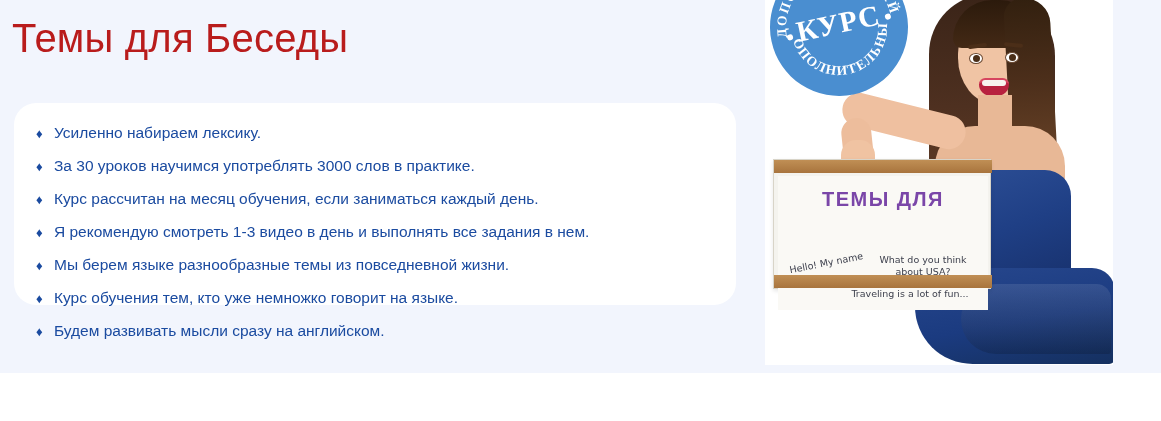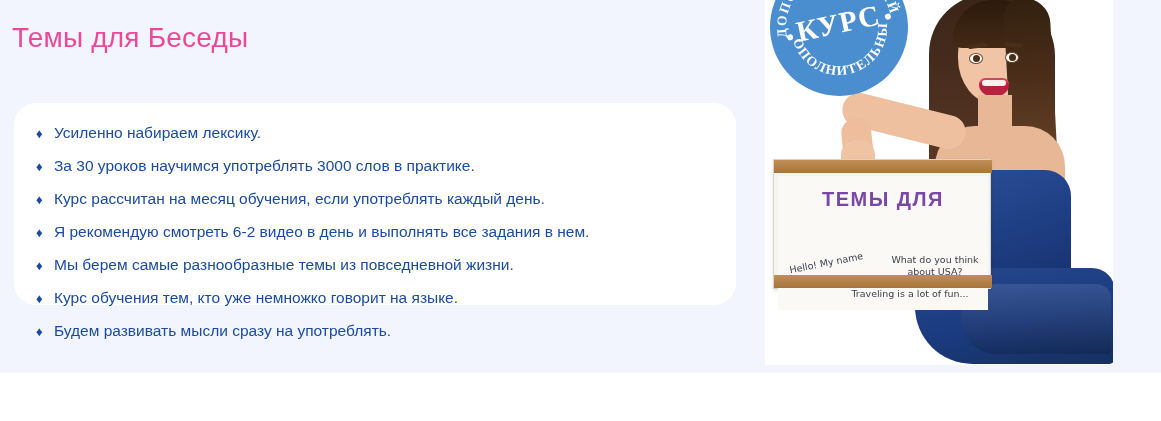--- a/index.html
+++ b/index.html
@@ -40,24 +40,24 @@
     left: 0;
     top: 0;
     width: 763px;
     height: 373px;
   }
 
   .page-title {
     position: absolute;
     left: 12px;
     top: 16px;
-    font-size: 28px;
+    font-size: 40px;
     line-height: 44px;
     font-weight: 400;
-    color: #ec4899;
+    color: #b91c1c;
     letter-spacing: 0.2px;
     white-space: nowrap;
   }
 
   .benefits-card {
     position: absolute;
     left: 14px;
     top: 103px;
     width: 722px;
     height: 202px;
@@ -442,21 +442,21 @@
     line-height: 12px;
     font-family: "DejaVu Sans", sans-serif;
   }
   .board-note.n1 {
     left: 12px;
     top: 80px;
     transform: rotate(-11deg);
     width: 86px;
   }
   .board-note.n2 {
-    left: 108px;
+    left: 96px;
     top: 78px;
     width: 98px;
     text-align: center;
   }
   .board-note.n3 {
     left: 62px;
     top: 112px;
     width: 140px;
     text-align: center;
   }
@@ -480,41 +480,41 @@
           <span class="benefit-text">Усиленно набираем лексику.</span>
         </li>
 
         <li class="benefit-item">
           <span class="benefit-bullet">♦</span>
           <span class="benefit-text">За 30 уроков научимся употреблять 3000 слов в практике.</span>
         </li>
 
         <li class="benefit-item">
           <span class="benefit-bullet">♦</span>
-          <span class="benefit-text">Курс рассчитан на месяц обучения, если употреблять каждый день.</span>
-        </li>
-
-        <li class="benefit-item">
-          <span class="benefit-bullet">♦</span>
-          <span class="benefit-text">Я рекомендую смотреть 6-2 видео в день и выполнять все задания в нем.</span>
-        </li>
-
-        <li class="benefit-item">
-          <span class="benefit-bullet">♦</span>
-          <span class="benefit-text">Мы берем самые разнообразные темы из повседневной жизни.</span>
+          <span class="benefit-text">Курс рассчитан на месяц обучения, если заниматься каждый день.</span>
+        </li>
+
+        <li class="benefit-item">
+          <span class="benefit-bullet">♦</span>
+          <span class="benefit-text">Я рекомендую смотреть 1-3 видео в день и выполнять все задания в нем.</span>
+        </li>
+
+        <li class="benefit-item">
+          <span class="benefit-bullet">♦</span>
+          <span class="benefit-text">Мы берем языке разнообразные темы из повседневной жизни.</span>
         </li>
 
         <li class="benefit-item">
           <span class="benefit-bullet">♦</span>
           <span class="benefit-text">Курс обучения тем, кто уже немножко говорит на языке.</span>
         </li>
 
         <li class="benefit-item">
           <span class="benefit-bullet">♦</span>
-          <span class="benefit-text">Будем развивать мысли сразу на употреблять.</span>
+          <span class="benefit-text">Будем развивать мысли сразу на английском.</span>
         </li>
 
       </ul>
     </div>
   </div>
 
   <div class="photo-panel">
 
     <div class="figure">
       <div class="hair-back"></div>

